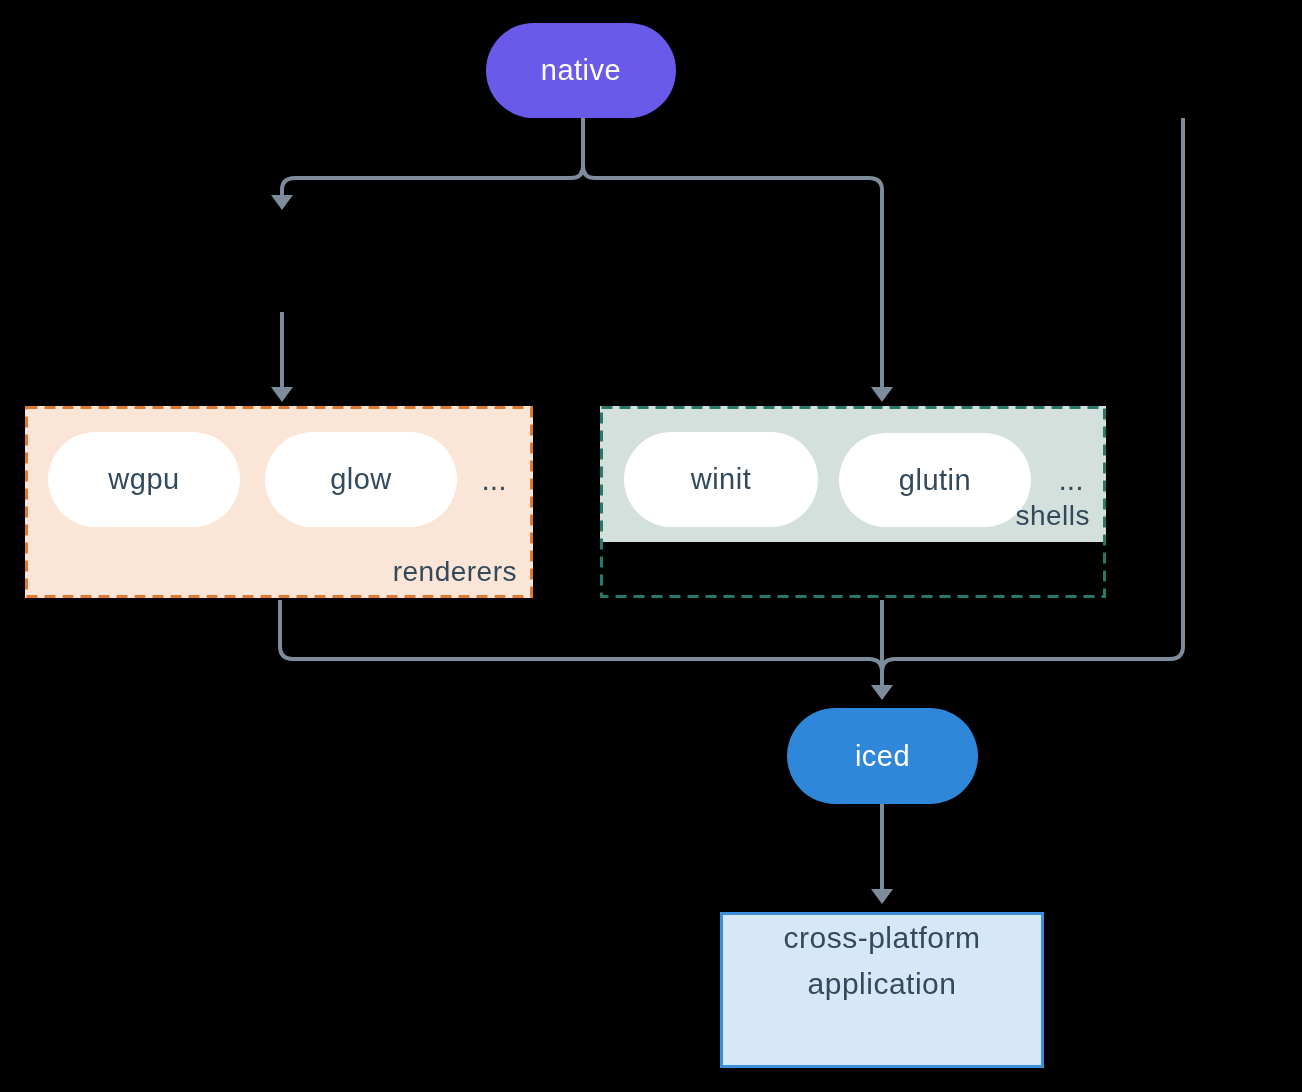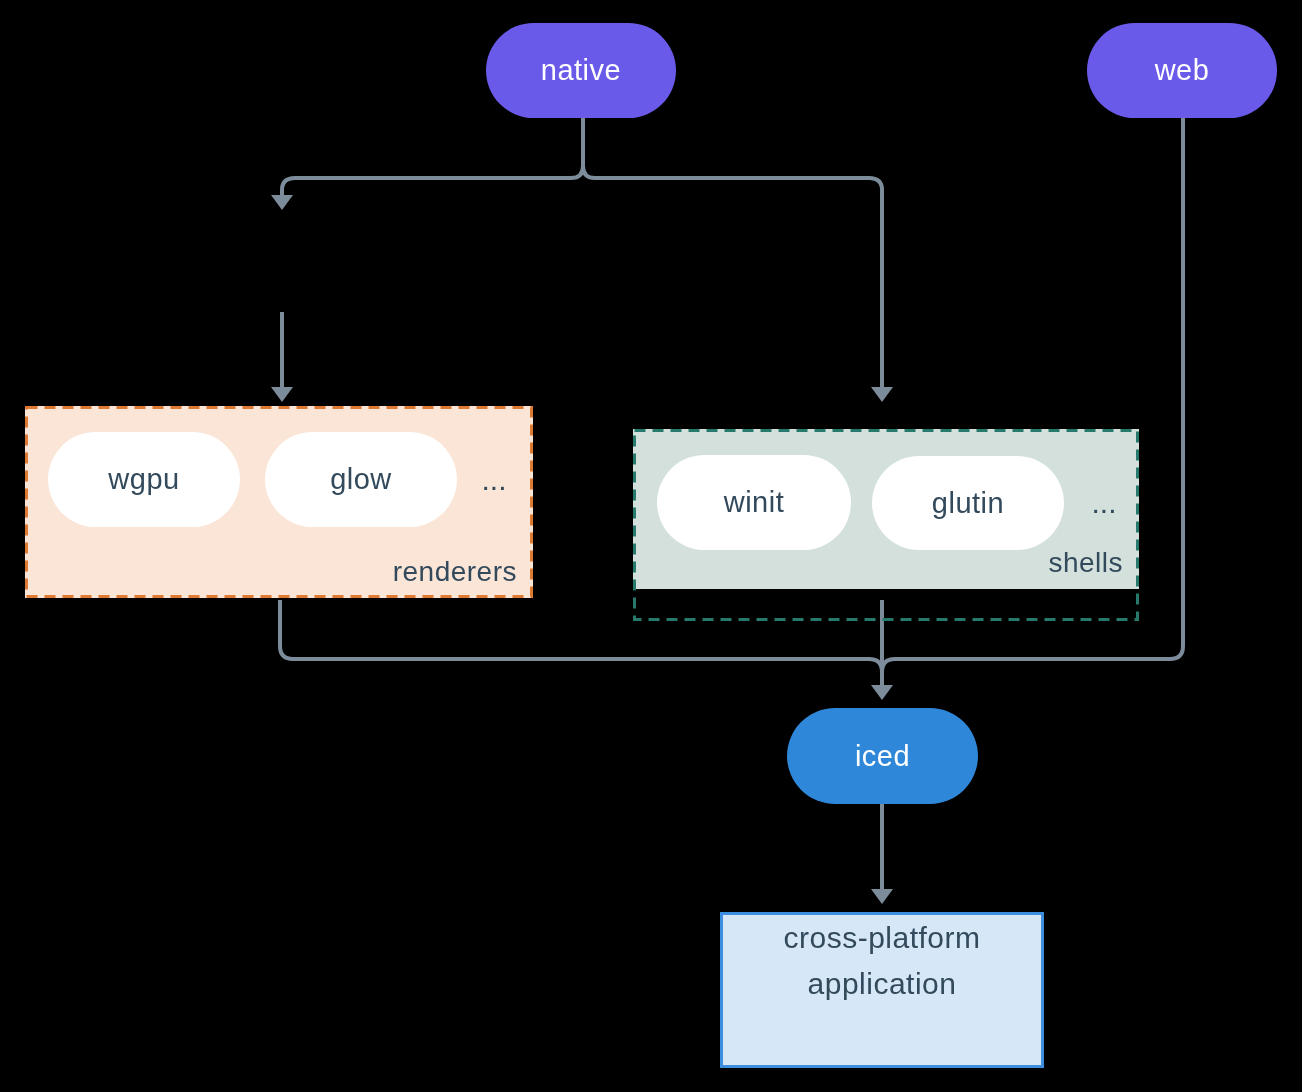--- a/index.html
+++ b/index.html
@@ -115,42 +115,39 @@
     <polygon points="882,700 871,685 893,685"></polygon>
 
     <path d="M882,804 L882,890"></path>
     <polygon points="882,904 871,889 893,889"></polygon>
   </svg>
 
   <div class="pill pill-colored pill-purple" style="left:486px; top:23px; width:190px; height:95px;">
     <span>native</span>
   </div>
 
-  <div class="pill pill-colored pill-purple" style="left:1087px; top:23px; width:190px; height:95px;">
-    <span>web</span>
-  </div>
 
 
   <div class="group-box" style="left:25px; top:406px; width:508px; height:192px; background:var(--renderers_fill);">
     <svg class="border-svg" width="508" height="192">
       <rect x="1.5" y="1.5" width="505" height="189" fill="none" stroke="var(--renderers_border)" stroke-width="3" stroke-dasharray="11 7"></rect>
     </svg>
     <div class="pill pill-white" style="left:23px; top:26px; width:192px; height:95px;">
       <span>wgpu</span>
     </div>
     <div class="pill pill-white" style="left:240px; top:26px; width:192px; height:95px;">
       <span>glow</span>
     </div>
     <div class="ellipsis" style="left:447px; top:52px;">
       <span>...</span>
     </div>
     <div class="group-label">renderers</div>
   </div>
 
-  <div class="group-box" style="left:633px; top:406px; width:506px; height:160px; background:var(--shells_fill);margin-top:23px;">
+  <div class="group-box" style="left:600px; top:406px; width:506px; height:136px; background:var(--shells_fill);">
     <svg class="border-svg" width="506" height="192">
       <rect x="1.5" y="1.5" width="503" height="189" fill="none" stroke="var(--shells_border)" stroke-width="3" stroke-dasharray="11 7"></rect>
     </svg>
     <div class="pill pill-white" style="left:24px; top:26px; width:194px; height:95px;">
       <span>winit</span>
     </div>
     <div class="pill pill-white" style="left:239px; top:27px; width:192px; height:94px;">
       <span>glutin</span>
     </div>
     <div class="ellipsis" style="left:449px; top:52px;">

